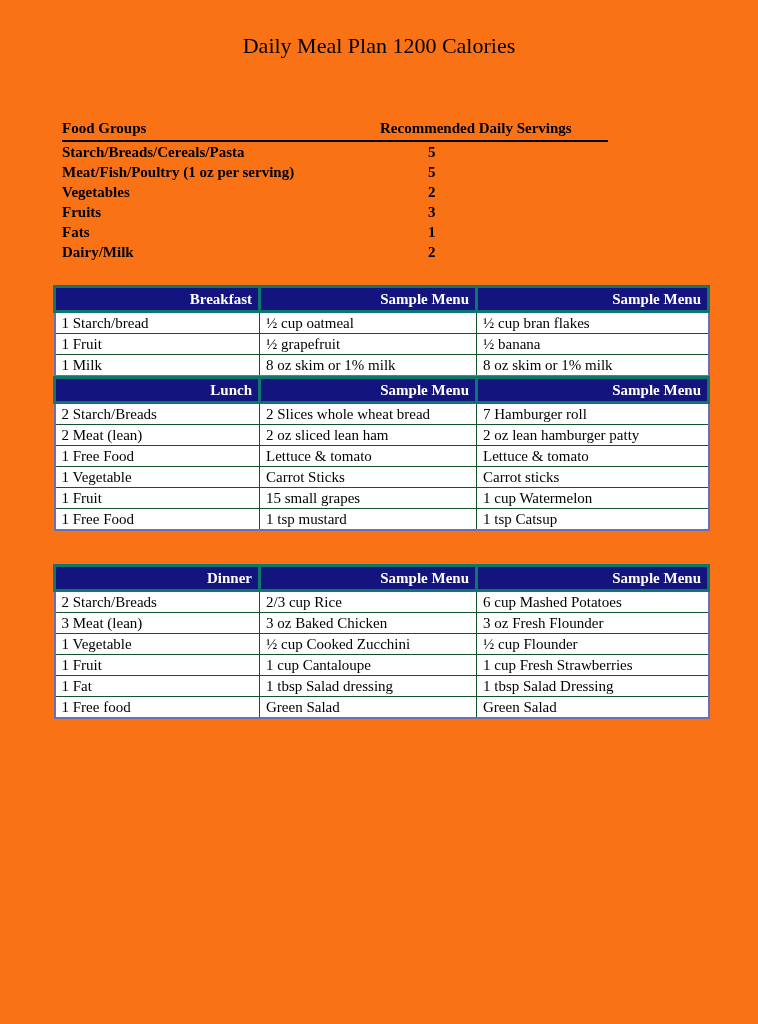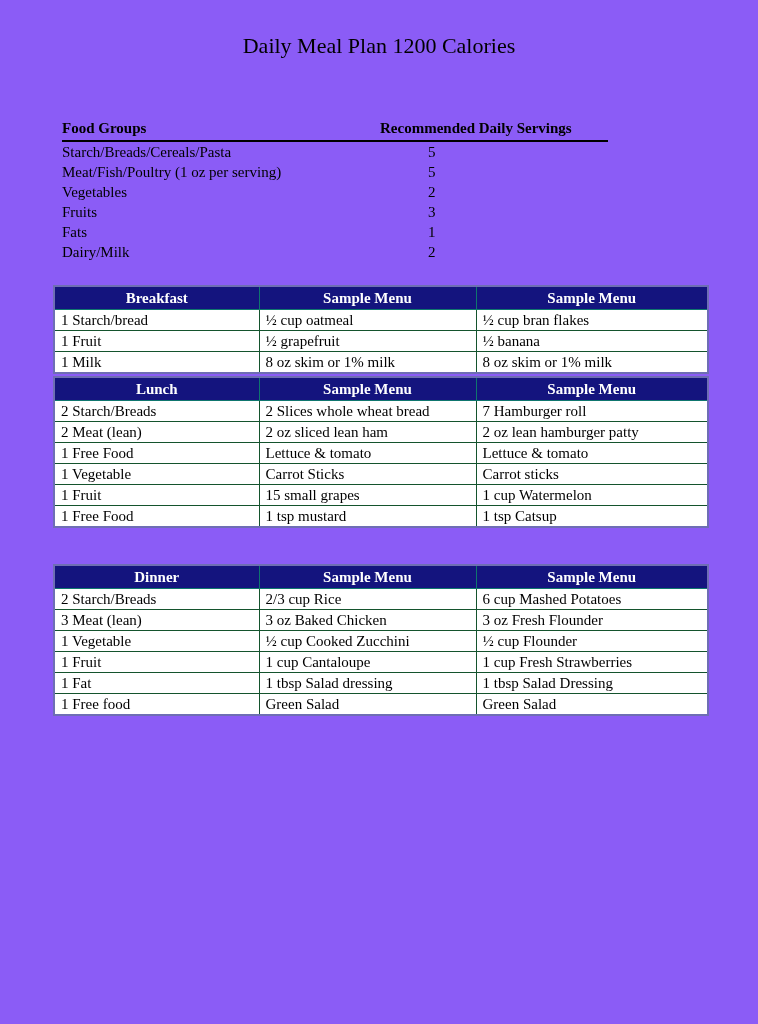--- a/index.html
+++ b/index.html
@@ -1,19 +1,19 @@
 <!DOCTYPE html>
 <html><head>
 <meta charset="utf-8">
 <style>
   html,body { margin:0; padding:0; background:#e8e8e8; }
   .page {
     position:relative;
     width:758px; height:1024px;
-    background:#8b5cf6;
+    background:#f97316;
     font-family:"Liberation Serif", serif;
     color:#000000;
     overflow:hidden;
     margin:0 auto;
   }
   .title {
     position:absolute; top:33px; left:0; width:758px;
     text-align:center;
     font-size:22px; font-weight:400;
     margin:0;
@@ -28,36 +28,37 @@
   }
   .fg-table th {
     text-align:left; font-weight:bold;
     border-bottom:2px solid #000000;
     padding:0 0 3px 0;
     height:17px;
   }
   .fg-table td {
     padding:0; height:20px;
     vertical-align:middle;
+    font-weight:bold;
   }
   .fg-table td:nth-child(2) { padding-left:48px; }
   
   .meal-table {
     position:absolute; left:53px;
     width:654px;
     border-collapse:collapse;
     font-size:15px;
     table-layout:fixed;
     border:2px solid #6e6eb4;
   }
   .meal-table th {
     background:#14147e;
     color:#ffffff;
-    text-align:center; font-weight:bold;
-    border:1px solid #0f766e;
+    text-align:right; font-weight:bold;
+    border:3px solid #0f766e;
     padding:2px 6px;
     height:18px;
     vertical-align:middle;
   }
   .meal-table td {
     border:1px solid #14532d;
     padding:1px 6px;
     height:18px;
     vertical-align:middle;
     background:#ffffff;

